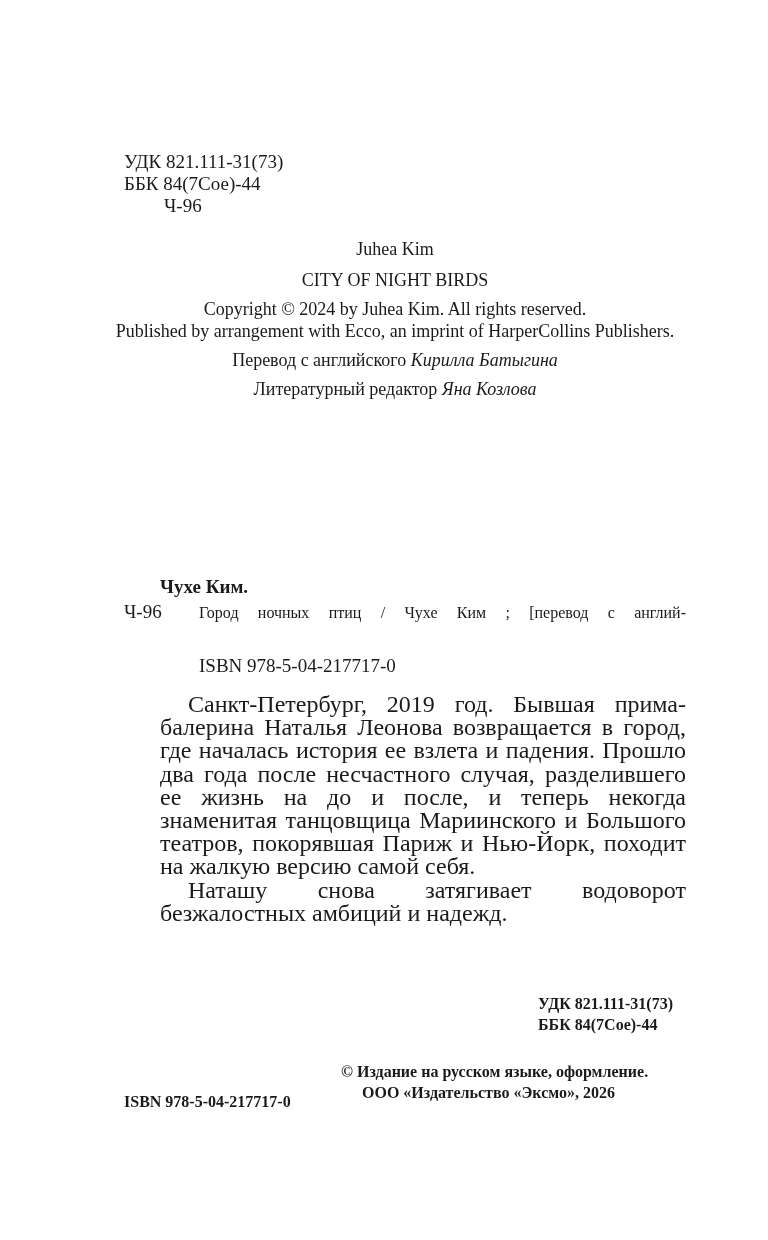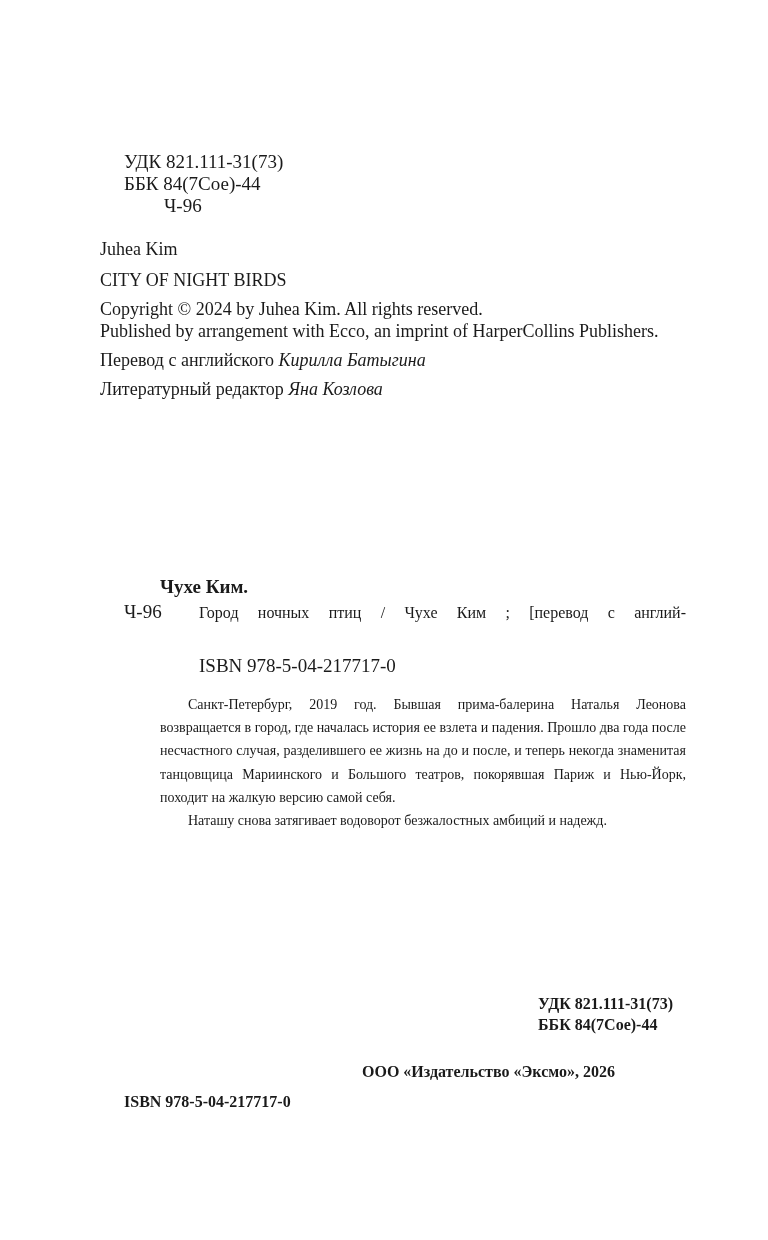--- a/index.html
+++ b/index.html
@@ -4,28 +4,28 @@
 <style>
   html, body { margin: 0; padding: 0; background: #ffffff; }
   body {
     width: 768px; height: 1240px; position: relative; overflow: hidden;
     font-family: "Liberation Serif", "DejaVu Serif", serif;
     color: #1a1a1a;
   }
   .abs { position: absolute; white-space: nowrap; }
   .udc-top { left: 124px; top: 151px; font-size: 19px; line-height: 22px; }
   .udc-top .indent { padding-left: 40px; }
-  .center-block { position: absolute; left: 100px; width: 590px; text-align: left; font-size: 18px; }
+  .center-block { position: absolute; left: 100px; width: 590px; text-align: center; font-size: 18px; }
   .ital { font-style: italic; }
   .biblio-author { position: absolute; left: 160px; top: 576px; font-size: 19px; font-weight: bold; }
   .biblio-code { position: absolute; left: 124px; top: 601px; font-size: 19px; }
   .biblio-text { position: absolute; left: 199px; top: 601px; width: 487px; font-size: 16px; line-height: 23px; text-align: justify; }
   .biblio-text .cont { display: block; margin-left: -39px; }
   .isbn-main { left: 199px; top: 655px; font-size: 19px; }
-  .annot { position: absolute; left: 160px; width: 526px; top: 693px; font-size: 14px; line-height: 23.2px; text-align: justify; }
+  .annot { position: absolute; left: 160px; width: 526px; top: 693px; font-size: 24px; line-height: 23.2px; text-align: justify; }
   .annot p { margin: 0; text-indent: 28px; }
   .udc-bottom { position: absolute; left: 538px; top: 993px; font-size: 16px; font-weight: bold; line-height: 21px; }
   .copy-block { position: absolute; left: 341px; top: 1061px; font-size: 16px; font-weight: bold; line-height: 21px; }
   .copy-block .indent { padding-left: 21px; }
   .isbn-bottom { left: 124px; top: 1093px; font-size: 16px; font-weight: bold; }
 </style>
 </head>
 <body>
 
 <div class="abs udc-top">
@@ -58,16 +58,17 @@
   <p>Санкт-Петербург, 2019 год. Бывшая прима-балерина Наталья Леонова возвращается в город, где началась история ее взлета и падения. Прошло два года после несчастного случая, разделившего ее жизнь на до и после, и теперь некогда знаменитая танцовщица Мариинского и Большого театров, покорявшая Париж и Нью-Йорк, походит на жалкую версию самой себя.</p>
   <p>Наташу снова затягивает водоворот безжалостных амбиций и надежд.</p>
 </div>
 
 <div class="udc-bottom">
   <div>УДК 821.111-31(73)</div>
   <div>ББК 84(7Сое)-44</div>
 </div>
 
 <div class="copy-block">
+  <div>© Издание на русском языке, оформление.</div>
   <div class="indent">ООО «Издательство «Эксмо», 2026</div>
 </div>
 
 <div class="abs isbn-bottom">ISBN 978-5-04-217717-0</div>
 
 </body></html>

